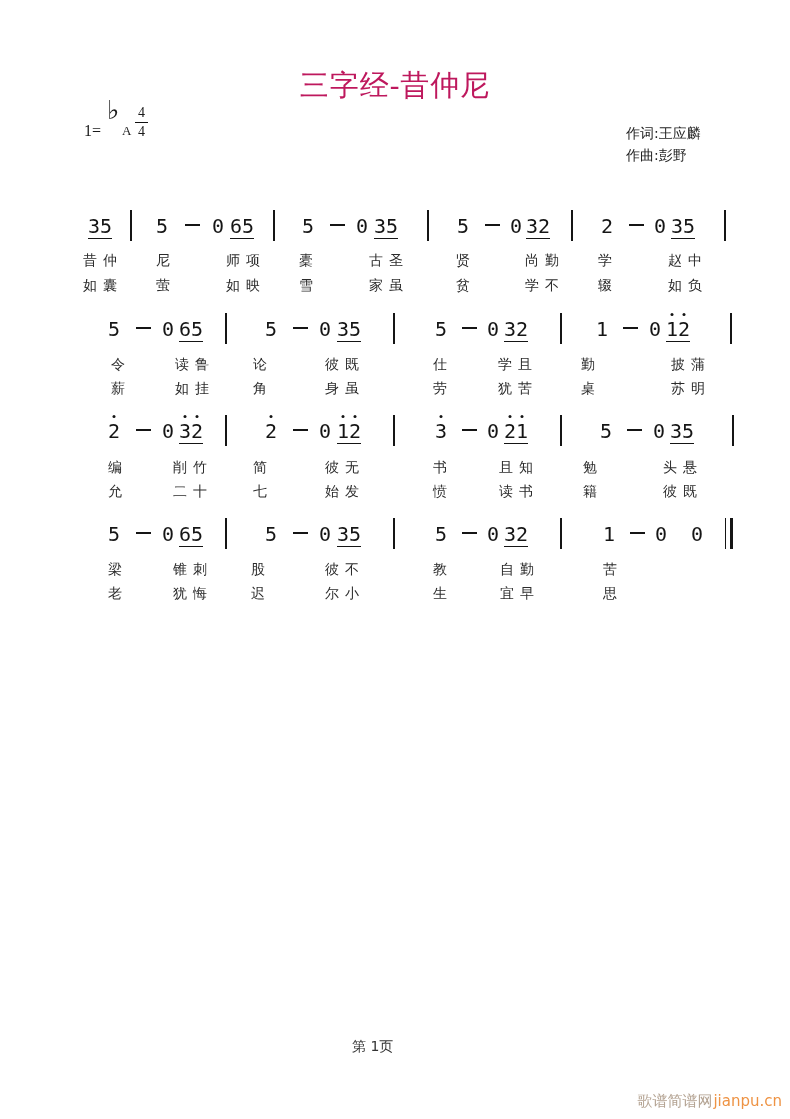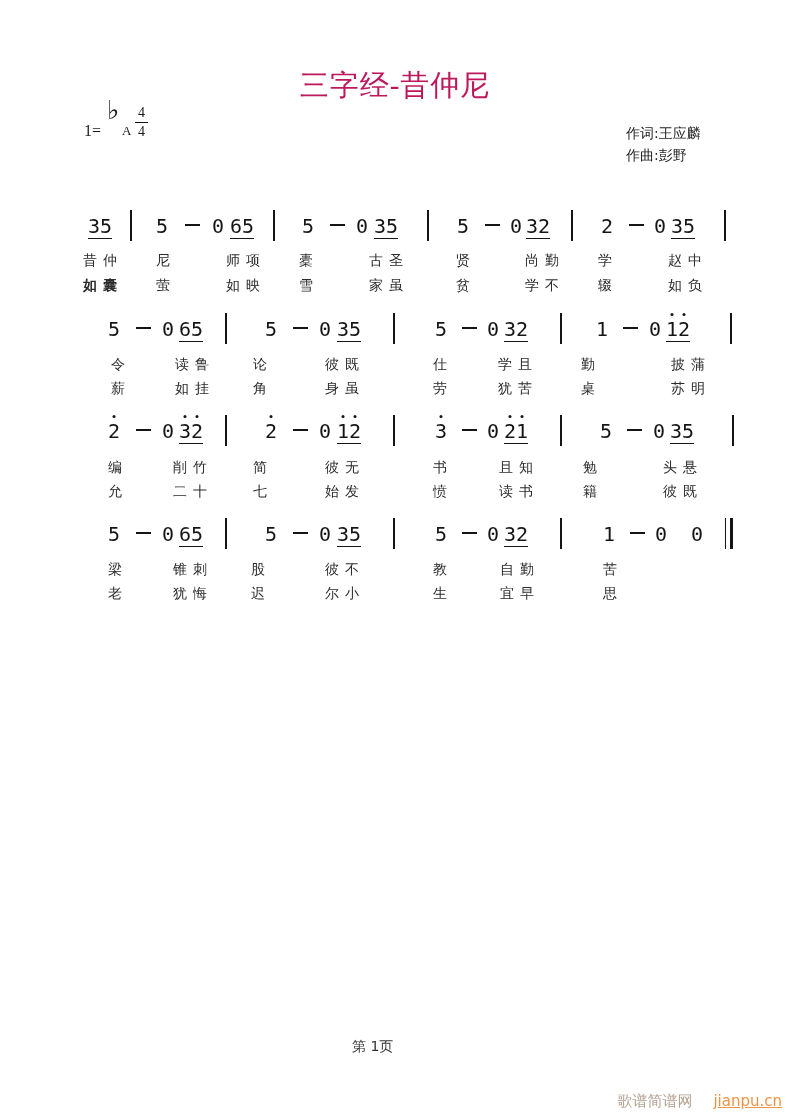--- a/index.html
+++ b/index.html
@@ -36,21 +36,21 @@
 
   .lyric { position:absolute; font-size:14px; color:#2b2b2b; letter-spacing:6px;
            white-space:nowrap; font-family:"DejaVu Sans", sans-serif; }
 
   .footer { position:absolute; left:352px; top:1038px; font-size:14px; color:#333;
             font-family:"DejaVu Sans", sans-serif; }
 
   .watermark { position:absolute; top:1092px; right:8px; font-size:15px;
                font-family:"DejaVu Sans", sans-serif; }
   .wm-name { color:#b3a291; }
-  .wm-url  { color:#ee9344; margin-left:21px;text-decoration:underline; }
+  .wm-url  { color:#ee9344; margin-left:1px; }
 </style>
 </head>
 <body>
 
 <div class="page">
 
   <h1 class="title">三字经-昔仲尼</h1>
 
   <div class="keysig">
     <span class="tonic">1=</span>
@@ -92,21 +92,21 @@
       <div class="barline" style="left: 721px; top: 178px;"></div>
       <div class="lyric" style="left: 80px; top: 220px;">昔仲</div>
       <div class="lyric" style="left: 153px; top: 220px;">尼</div>
       <div class="lyric" style="left: 223px; top: 220px;">师项</div>
       <div class="lyric" style="left: 296px; top: 220px;">橐</div>
       <div class="lyric" style="left: 366px; top: 220px;">古圣</div>
       <div class="lyric" style="left: 453px; top: 220px;">贤</div>
       <div class="lyric" style="left: 522px; top: 220px;">尚勤</div>
       <div class="lyric" style="left: 595px; top: 220px;">学</div>
       <div class="lyric" style="left: 665px; top: 220px;">赵中</div>
-      <div class="lyric" style="left: 80px; top: 245px; font-weight: bold;">如囊</div>
+      <div class="lyric" style="left: 80px; top: 245px;">如囊</div>
       <div class="lyric" style="left: 153px; top: 245px;">萤</div>
       <div class="lyric" style="left: 223px; top: 245px;">如映</div>
       <div class="lyric" style="left: 296px; top: 245px;">雪</div>
       <div class="lyric" style="left: 366px; top: 245px;">家虽</div>
       <div class="lyric" style="left: 453px; top: 245px;">贫</div>
       <div class="lyric" style="left: 522px; top: 245px;">学不</div>
       <div class="lyric" style="left: 595px; top: 245px;">辍</div>
       <div class="lyric" style="left: 665px; top: 245px;">如负</div>
       <div class="note" style="left: 105px; top: 287px;"><span class="digit">5</span></div>
       <div class="dash" style="left: 133px; top: 295px;"></div>

